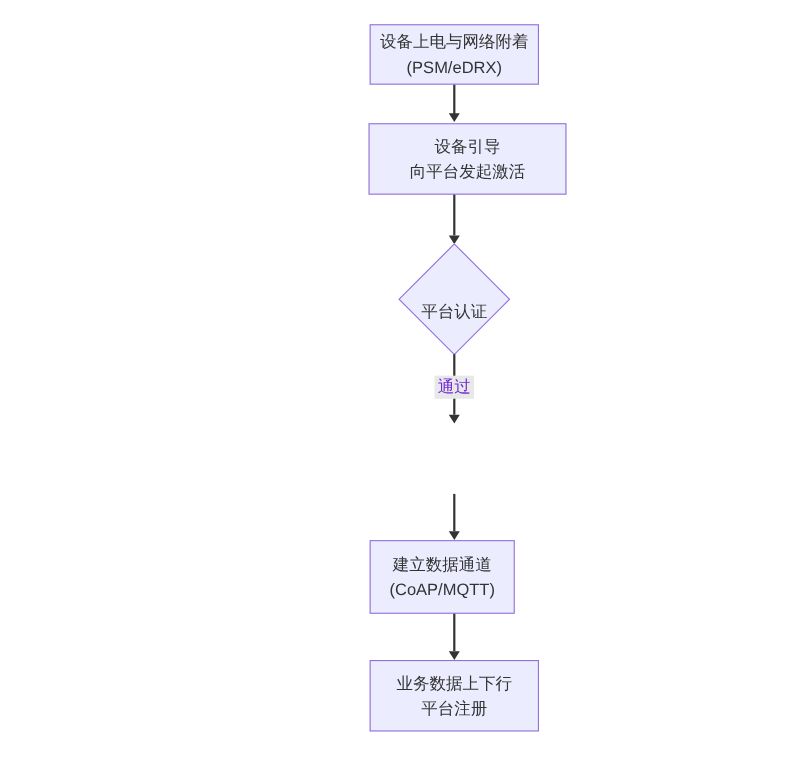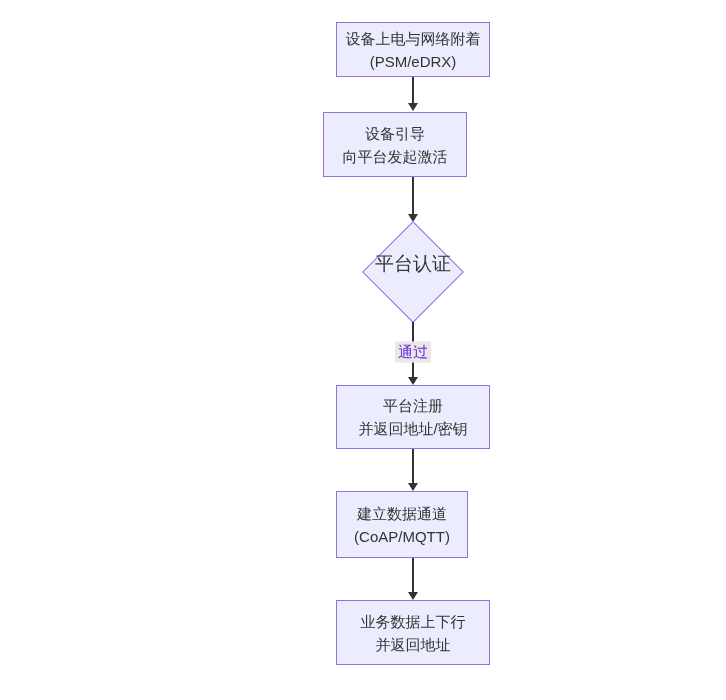--- a/index.html
+++ b/index.html
@@ -37,24 +37,24 @@
     height: 72px;
     left: 337px;
     top: 236px;
     background: #ECECFF;
     border: 1px solid #9370DB;
     transform: rotate(45deg);
   }
   .diamond-label {
     position: absolute;
     left: 373px;
-    top: 264px;
+    top: 284px;
     transform: translate(-50%, -50%);
     color: #333333;
-    font-size: 19px;
+    font-size: 15px;
     white-space: nowrap;
   }
   .edge-line {
     position: absolute;
     left: 372px;
     width: 1.5px;
     background: #333333;
   }
   .arrowhead {
     position: absolute;
@@ -72,21 +72,21 @@
     transform: translate(-50%, -50%);
     background: #e8e8e8;
     color: #6d28d9;
     font-size: 15px;
     padding: 1px 3px;
     white-space: nowrap;
     z-index: 2;
   }
   
   #node-power    { left: 296px; top: 22px;  width: 154px; height: 55px; }
-  #node-boot     { left: 283px; top: 112px; width: 144px; height: 65px; }
+  #node-boot     { left: 295px; top: 112px; width: 180px; height: 65px; }
   #node-register { left: 296px; top: 385px; width: 154px; height: 64px; }
   #node-channel  { left: 296px; top: 491px; width: 132px; height: 67px; }
   #node-business { left: 296px; top: 600px; width: 154px; height: 65px; }
   
   #edge-0 { top: 77px;  height: 27px; }  #arrow-0 { top: 103px; }
   #edge-1 { top: 177px; height: 37px; }  #arrow-1 { top: 214px; }
   #edge-2 { top: 322px; height: 55px; }  #arrow-2 { top: 377px; }
   #edge-3 { top: 449px; height: 34px; }  #arrow-3 { top: 483px; }
   #edge-4 { top: 558px; height: 34px; }  #arrow-4 { top: 592px; }
 </style>
@@ -107,28 +107,26 @@
   <div id="edge-1" class="edge-line"></div>
   <div id="arrow-1" class="arrowhead"></div>
 
   <div class="diamond-shape"></div>
   <div class="diamond-label">平台认证</div>
 
   <div id="edge-2" class="edge-line"></div>
   <div class="edge-label">通过</div>
   <div id="arrow-2" class="arrowhead"></div>
 
-  <div id="node-register" class="node-rect">平台注册
-并返回地址/密钥</div>
 
   <div id="edge-3" class="edge-line"></div>
   <div id="arrow-3" class="arrowhead"></div>
 
   <div id="node-channel" class="node-rect">建立数据通道
 (CoAP/MQTT)</div>
 
   <div id="edge-4" class="edge-line"></div>
   <div id="arrow-4" class="arrowhead"></div>
 
   <div id="node-business" class="node-rect">业务数据上下行
-并返回地址</div>
+平台注册</div>
 
 </div>
 
 </body></html>

